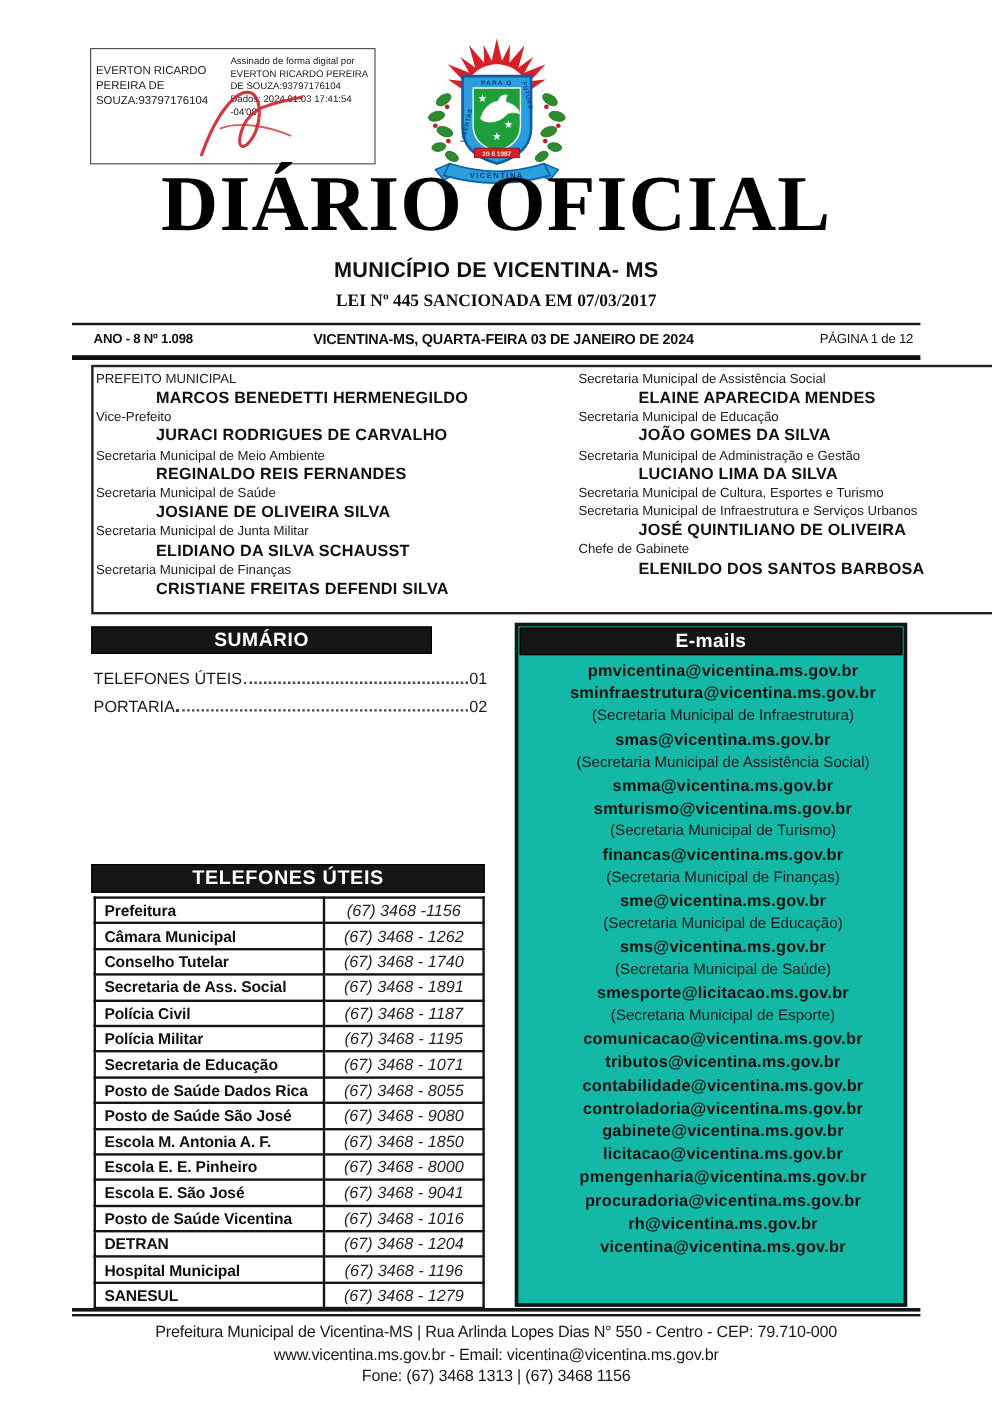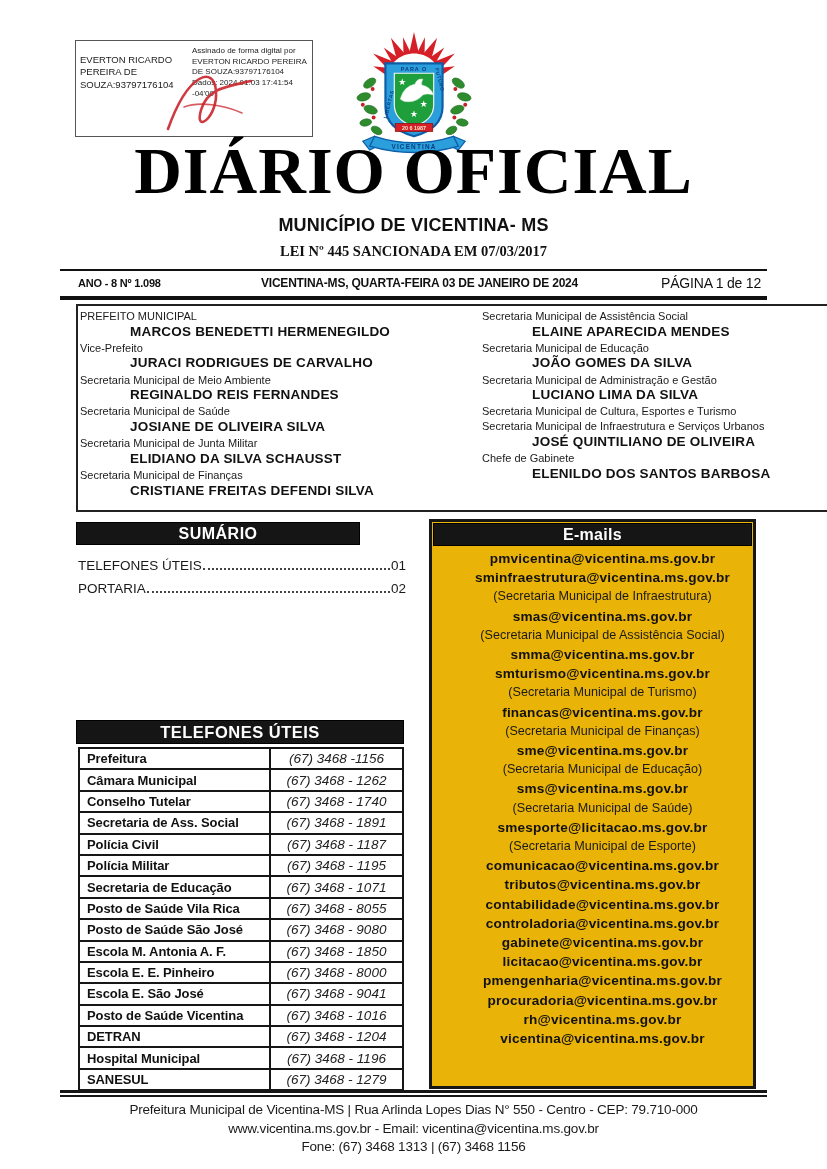--- a/index.html
+++ b/index.html
@@ -24,21 +24,21 @@
          font-size:66px;letter-spacing:1px;line-height:1;color:#000;}
   .muni{position:absolute;left:0;top:215px;width:100%;text-align:center;
         font-size:18px;font-weight:bold;letter-spacing:0.2px;}
   .law{position:absolute;left:0;top:243px;width:100%;text-align:center;
        font-family:"Liberation Serif","DejaVu Serif",serif;font-weight:bold;font-size:14.5px;}
   .rule-thin{position:absolute;left:60px;top:269px;width:707px;height:2px;background:#111;}
   .info-row{position:absolute;left:60px;top:271px;width:707px;height:24px;
             display:flex;align-items:center;}
   .info-ano{width:160px;padding-left:18px;font-size:11px;font-weight:bold;letter-spacing:-0.2px;}
   .info-date{flex:1;text-align:center;font-size:12px;font-weight:bold;letter-spacing:-0.2px;}
-  .info-page{width:160px;text-align:right;padding-right:6px;font-size:14px;letter-spacing:-0.2px;}
+  .info-page{width:160px;text-align:right;padding-right:6px;font-size:11px;letter-spacing:-0.2px;}
   .rule-thick{position:absolute;left:60px;top:296px;width:707px;height:4px;background:#111;}
 
   
   .officials{position:absolute;left:76px;top:304px;width:784px;height:208px;
              border:2px solid #222;box-sizing:border-box;display:flex;background:#fff;}
   .off-col{width:50%;padding-top:2px;box-sizing:border-box;}
   .off-col.right{padding-left:12px;}
   .off-role{font-size:11px;line-height:1.15;padding-left:2px;margin-top:2px;color:#1a1a1a;}
   .off-name{font-size:13.5px;font-weight:bold;line-height:1.2;padding-left:52px;
             margin-top:1px;letter-spacing:0.2px;}
@@ -57,21 +57,21 @@
   
   .tel-bar{position:absolute;left:76px;top:720px;width:328px;height:24px;
            font-size:16.5px;line-height:22px;letter-spacing:0.5px;}
   .tel-table{position:absolute;left:78px;top:747px;width:326px;border-collapse:collapse;}
   .tel-table td{border:2px solid #161616;height:19.4px;padding:0;}
   td.tel-name{font-size:13px;font-weight:bold;padding-left:7px;letter-spacing:-0.1px;}
   td.tel-num{width:131px;font-size:13.5px;font-style:italic;text-align:center;color:#222;}
 
   
   .mail-box{position:absolute;left:429px;top:519px;width:327px;height:570px;
-            border:3px solid #161616;box-sizing:border-box;background:#eab308;padding:1px;}
+            border:3px solid #161616;box-sizing:border-box;background:#14b8a6;padding:1px;}
   .mail-bar{height:23px;font-size:16px;line-height:21px;letter-spacing:0.3px;}
   .mail-list{padding-top:3px;text-align:center;padding-left:20px;}
   .mail-addr{font-size:13.6px;font-weight:bold;line-height:19.2px;letter-spacing:0.2px;}
   .mail-desc{font-size:12.6px;line-height:19.2px;color:#1a1a1a;}
 
   
   .rule-double{position:absolute;left:60px;top:1090px;width:707px;height:2px;
                border-top:3px solid #161616;border-bottom:2px solid #161616;}
   .footer{position:absolute;left:0;top:1101px;width:100%;text-align:center;
           font-size:13.5px;line-height:18.5px;color:#1a1a1a;letter-spacing:-0.2px;}
@@ -279,21 +279,21 @@
     <td class="tel-name">Polícia Militar</td>
     <td class="tel-num">(67) 3468 - 1195</td>
   </tr>
 
   <tr>
     <td class="tel-name">Secretaria de Educação</td>
     <td class="tel-num">(67) 3468 - 1071</td>
   </tr>
 
   <tr>
-    <td class="tel-name">Posto de Saúde Vila Rica</td>
+    <td class="tel-name">Posto de Saúde Dados Rica</td>
     <td class="tel-num">(67) 3468 - 8055</td>
   </tr>
 
   <tr>
     <td class="tel-name">Posto de Saúde São José</td>
     <td class="tel-num">(67) 3468 - 9080</td>
   </tr>
 
   <tr>
     <td class="tel-name">Escola M. Antonia A. F.</td>

